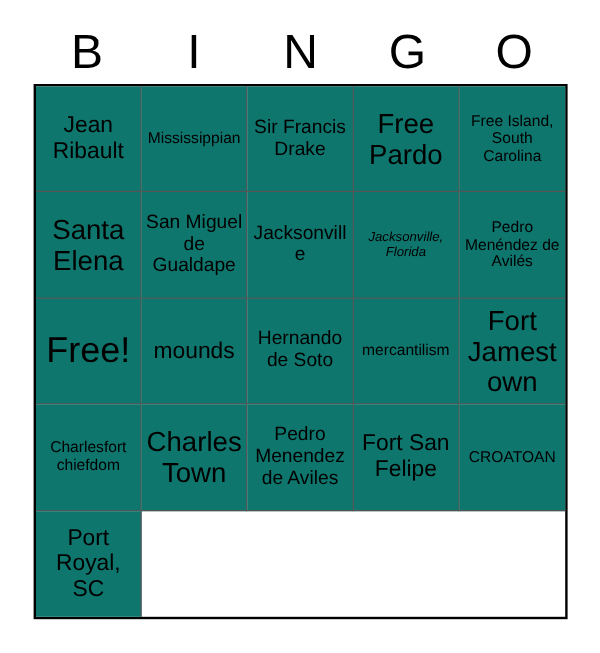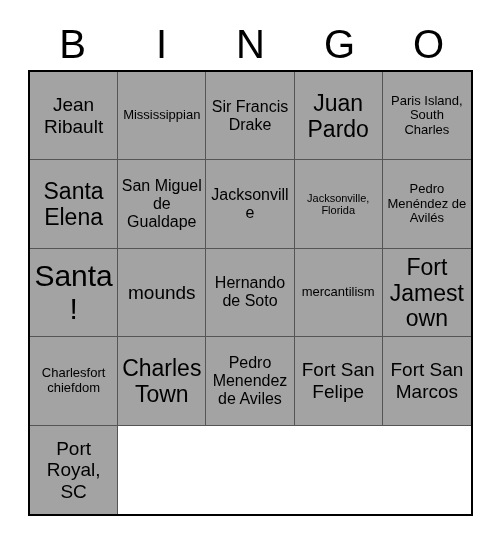--- a/index.html
+++ b/index.html
@@ -62,39 +62,39 @@
   .cell {
     box-sizing: border-box;
     border-right: 1px solid #555555;
     border-bottom: 1px solid #555555;
     display: flex;
     align-items: center;
     justify-content: center;
     text-align: center;
     padding: 2px 3px;
     overflow: hidden;
-    background: #a3a3a3;
+    background: #0f766e;
   }
   .cell:nth-child(5n) { border-right: none; }
   .cell:nth-child(n+21) { border-bottom: none; }
 
   .cell-text {
     display: block;
     width: 100%;
     line-height: 1.13;
     word-wrap: break-word;
   }
 
   
   .fs-xxl { font-size: 30px; }
   .fs-xl  { font-size: 23px; }
   .fs-lg  { font-size: 19px; }
   .fs-md  { font-size: 16px; }
   .fs-sm  { font-size: 13px; }
-  .fs-xs  { font-size: 11px; }
+  .fs-xs  { font-size: 11px; font-style: italic; }
 </style>
 </head>
 <body>
 
 <div id="bingo-card">
 
   <div id="header-row">
     <div class="header-letter">B</div>
     <div class="header-letter">I</div>
     <div class="header-letter">N</div>
@@ -107,44 +107,44 @@
     <div class="cell">
         <span class="cell-text fs-lg">Jean Ribault</span>
       </div>
     <div class="cell">
         <span class="cell-text fs-sm">Mississippian</span>
       </div>
     <div class="cell">
         <span class="cell-text fs-md">Sir Francis Drake</span>
       </div>
     <div class="cell">
-        <span class="cell-text fs-xl">Juan Pardo</span>
+        <span class="cell-text fs-xl">Free Pardo</span>
       </div>
     <div class="cell">
-        <span class="cell-text fs-sm">Paris Island, South Charles</span>
+        <span class="cell-text fs-sm">Free Island, South Carolina</span>
       </div>
 
     <div class="cell">
         <span class="cell-text fs-xl">Santa Elena</span>
       </div>
     <div class="cell">
         <span class="cell-text fs-md">San Miguel de Gualdape</span>
       </div>
     <div class="cell">
         <span class="cell-text fs-md">Jacksonville</span>
       </div>
     <div class="cell">
         <span class="cell-text fs-xs">Jacksonville, Florida</span>
       </div>
 
     <div class="cell">
         <span class="cell-text fs-sm">Pedro Menéndez de Avilés</span>
       </div>
     <div class="cell">
-        <span class="cell-text fs-xxl">Santa!</span>
+        <span class="cell-text fs-xxl">Free!</span>
       </div>
     <div class="cell">
         <span class="cell-text fs-lg">mounds</span>
       </div>
     <div class="cell">
         <span class="cell-text fs-md">Hernando de Soto</span>
       </div>
 
     <div class="cell">
         <span class="cell-text fs-sm">mercantilism</span>
@@ -159,20 +159,20 @@
         <span class="cell-text fs-xl">Charles Town</span>
       </div>
     <div class="cell">
         <span class="cell-text fs-md">Pedro Menendez de Aviles</span>
       </div>
 
     <div class="cell">
         <span class="cell-text fs-lg">Fort San Felipe</span>
       </div>
     <div class="cell">
-        <span class="cell-text fs-lg">Fort San Marcos</span>
+        <span class="cell-text fs-sm">CROATOAN</span>
       </div>
     <div class="cell">
         <span class="cell-text fs-lg">Port Royal, SC</span>
       </div>
 
   </div>
 </div>
 
 </body></html>

